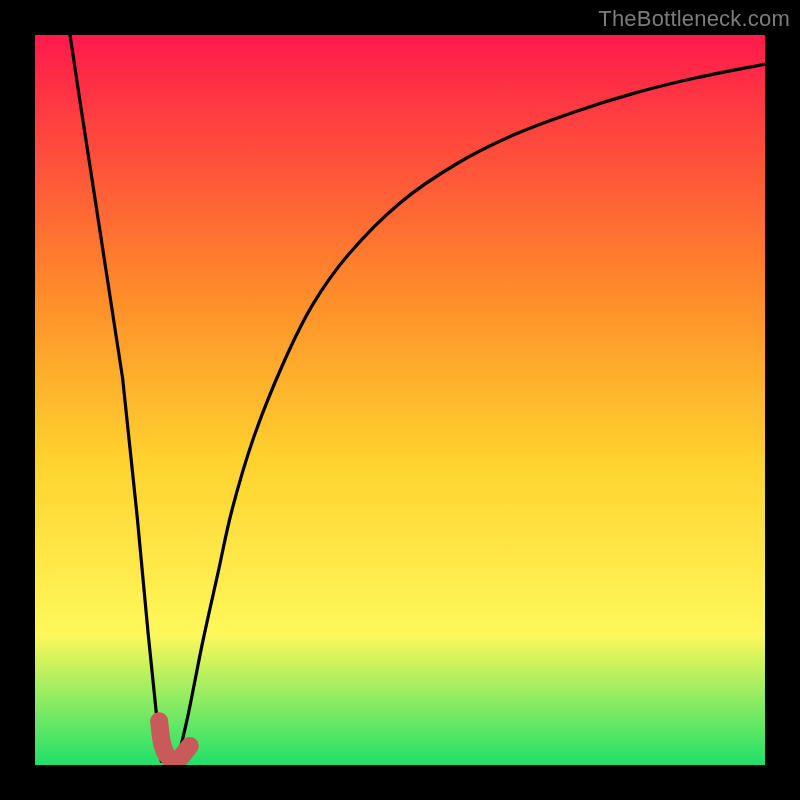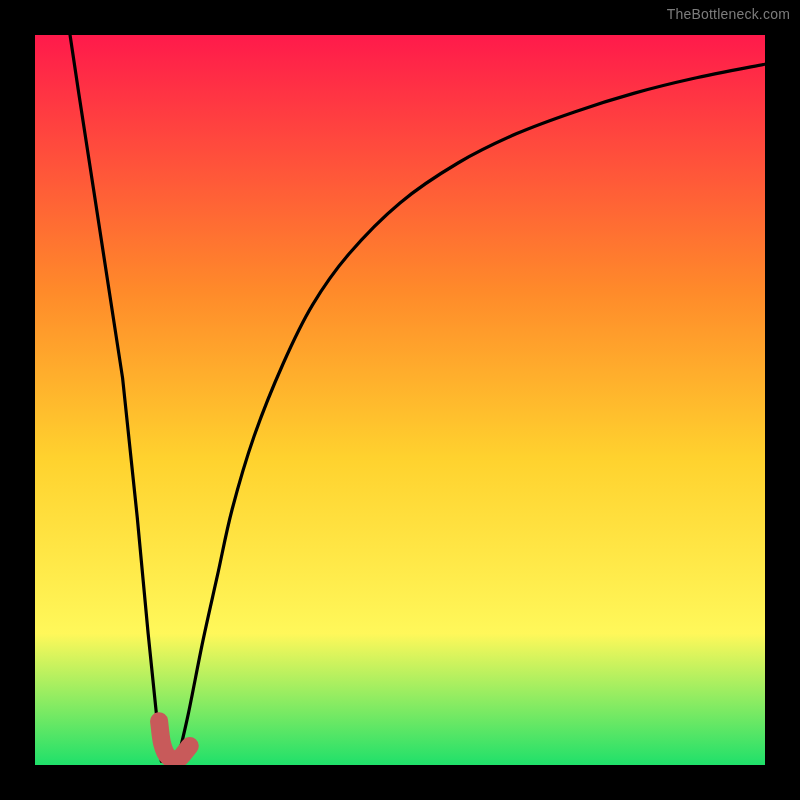--- a/index.html
+++ b/index.html
@@ -25,21 +25,21 @@
     top: 35px;
     width: 730px;
     height: 730px;
     overflow: hidden;
   }
   .watermark {
     position: absolute;
     top: 6px;
     right: 10px;
     color: #7c7c7c;
-    font-size: 14px;
+    font-size: 22px;
     font-weight: 500;
     letter-spacing: 0.2px;
     user-select: none;
     margin-left: 40px;
   }
   svg { display: block; }
 </style>
 </head>
 <body>
 

